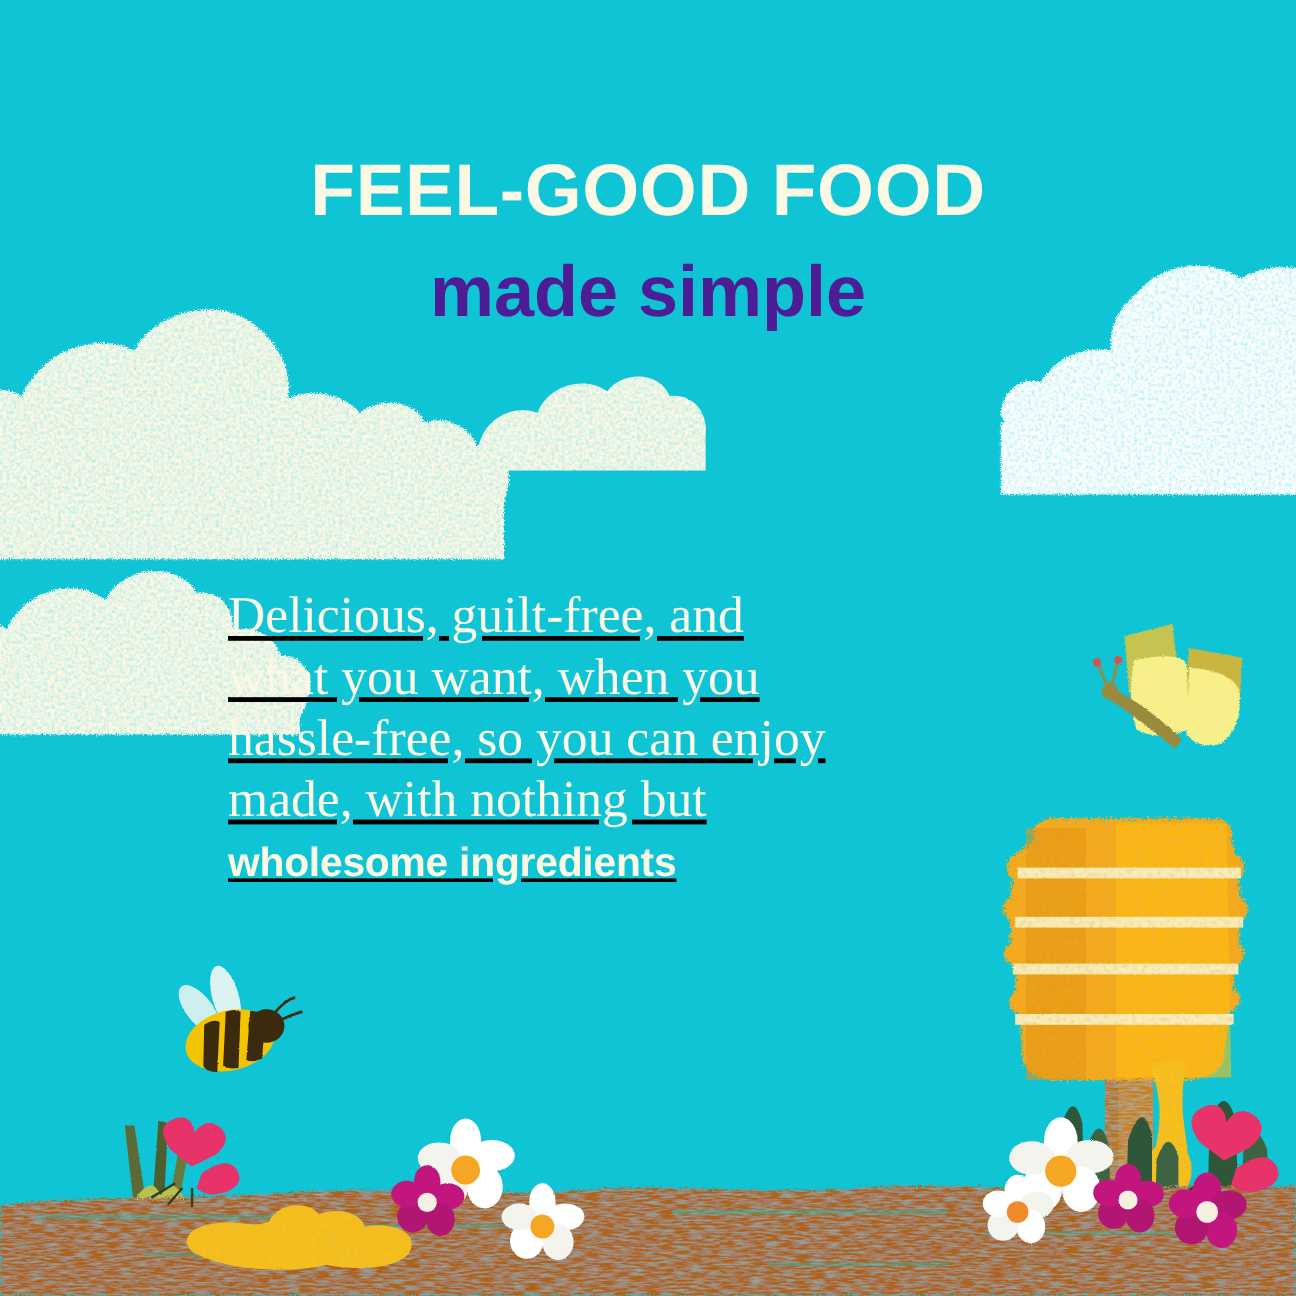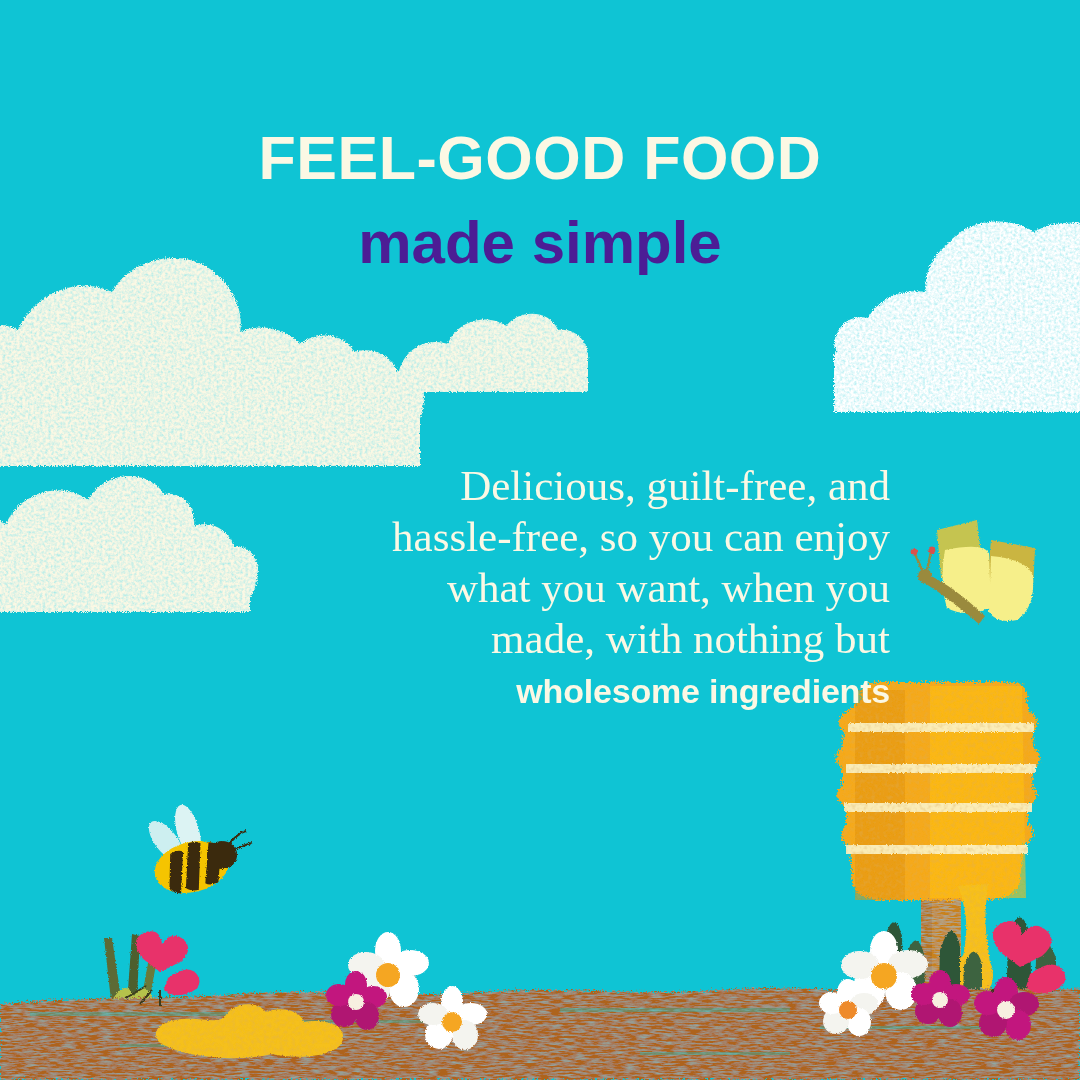--- a/index.html
+++ b/index.html
@@ -37,21 +37,21 @@
   .headline-2{
     font-family:"Liberation Sans", sans-serif;
     font-weight:bold;
     font-size:60px;
     color:#4c1d95;
     line-height:1.0;
     margin:24px 0 0 0;
     white-space:nowrap;
   }
   .body-wrap{
-    position:absolute;left:190px;top:460px;width:700px;text-align:right;
+    position:absolute;left:190px;top:488px;width:700px;text-align:left;text-decoration:underline;
   }
   .body-line{
     font-family:"Liberation Serif", serif;
     font-size:43px;
     color:#FBF8E4;
     line-height:51px;
     margin:0;
     white-space:nowrap;
   }
   .body-line.bold-sans{
@@ -436,20 +436,20 @@
   </svg>
 
   <div class="text-stack">
     <div class="headline-wrap">
       <div class="headline-1">FEEL-GOOD FOOD</div>
       <div class="headline-2">made simple</div>
     </div>
 
     <div class="body-wrap">
       <div class="body-line">Delicious, guilt-free, and</div>
+      <div class="body-line">what you want, when you</div>
       <div class="body-line">hassle-free, so you can enjoy</div>
-      <div class="body-line">what you want, when you</div>
       <div class="body-line">made, with nothing but</div>
       <div class="body-line bold-sans">wholesome ingredients</div>
     </div>
   </div>
 
 </div>
 
 </body></html>

